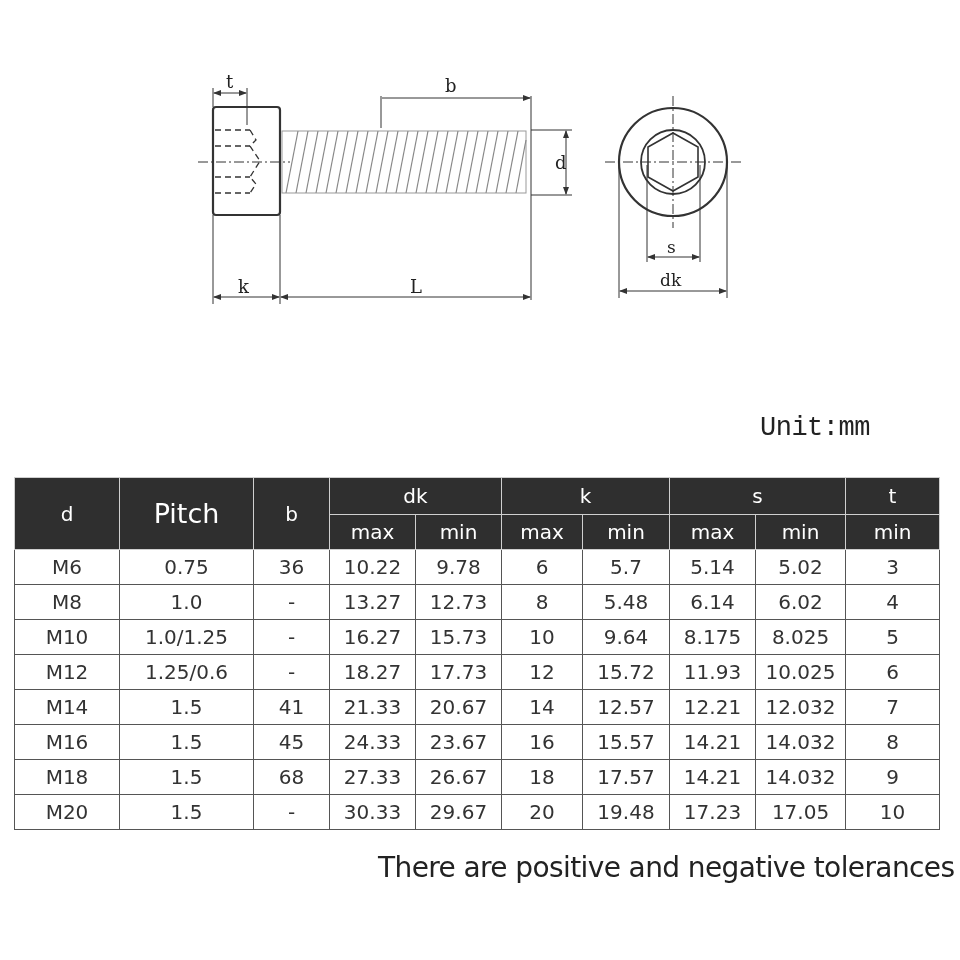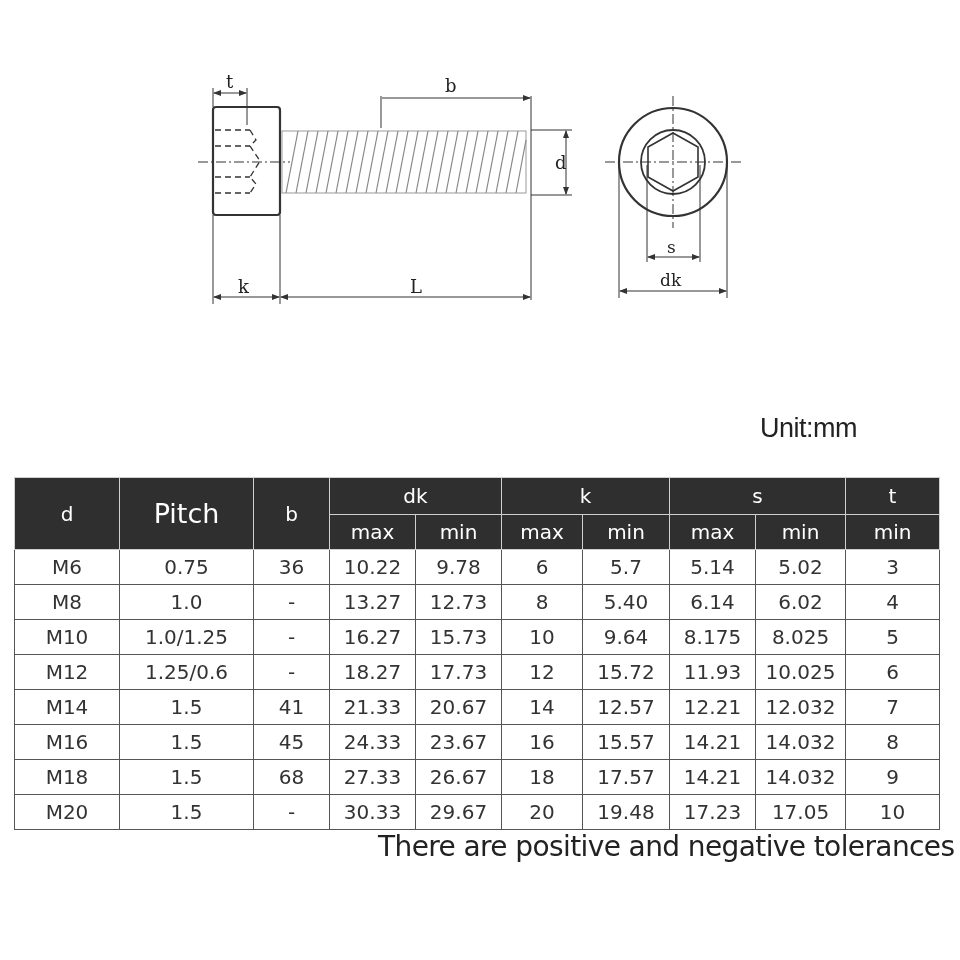--- a/index.html
+++ b/index.html
@@ -1,26 +1,26 @@
 <!DOCTYPE html>
 <html><head>
 <meta charset="utf-8">
 <style>
   html, body { margin: 0; padding: 0; background: #ffffff; }
   body { width: 960px; height: 960px; position: relative; overflow: hidden; font-family: "DejaVu Sans", sans-serif; color: #2a2a2a; }
   .drawing { position: absolute; left: 0; top: 0; width: 960px; height: 340px; }
-  .unit { position: absolute; left: 760px; top: 413px; font-size: 27px; color: #222; font-family: Liberation Sans, sans-serif; letter-spacing: -0.5px; }
+  .unit { position: absolute; left: 760px; top: 413px; font-size: 27px; color: #222; font-family: Liberation Mono, monospace; letter-spacing: -0.5px; }
   table.spec { position: absolute; left: 14px; top: 477px; border-collapse: collapse; table-layout: fixed; width: 925px; }
   table.spec th, table.spec td { border: 1.5px solid #555; text-align: center; padding: 0; font-weight: normal; }
   table.spec th { background: #2f2f2f; color: #fff; border-color: #cfcfcf; font-size: 20px; }
   table.spec thead tr:first-child th { height: 36px; }
   table.spec thead tr:nth-child(2) th { height: 34px; }
   table.spec th.big { font-size: 27px; }
   table.spec td { height: 34px; font-size: 20px; color: #333; }
-  .footer { position: absolute; left: 378px; top: 830px; font-size: 28px; color: #222; letter-spacing: -0.6px; }
+  .footer { position: absolute; left: 378px; top: 851px; font-size: 28px; color: #222; letter-spacing: -0.6px; }
 </style>
 </head>
 <body>
 
 <svg class="drawing" viewBox="0 0 960 340" xmlns="http://www.w3.org/2000/svg">
   <defs>
     <marker id="arr" markerWidth="8" markerHeight="6" refX="7" refY="3" orient="auto-start-reverse">
       <path d="M0,0 L8,3 L0,6 Z" fill="#333"></path>
     </marker>
   </defs>
@@ -159,21 +159,21 @@
         <td>5.02</td>
         <td>3</td>
       </tr>
       <tr>
         <td>M8</td>
         <td>1.0</td>
         <td>-</td>
         <td>13.27</td>
         <td>12.73</td>
         <td>8</td>
-        <td>5.40</td>
+        <td>5.48</td>
         <td>6.14</td>
         <td>6.02</td>
         <td>4</td>
       </tr>
       <tr>
         <td>M10</td>
         <td>1.0/1.25</td>
         <td>-</td>
         <td>16.27</td>
         <td>15.73</td>

